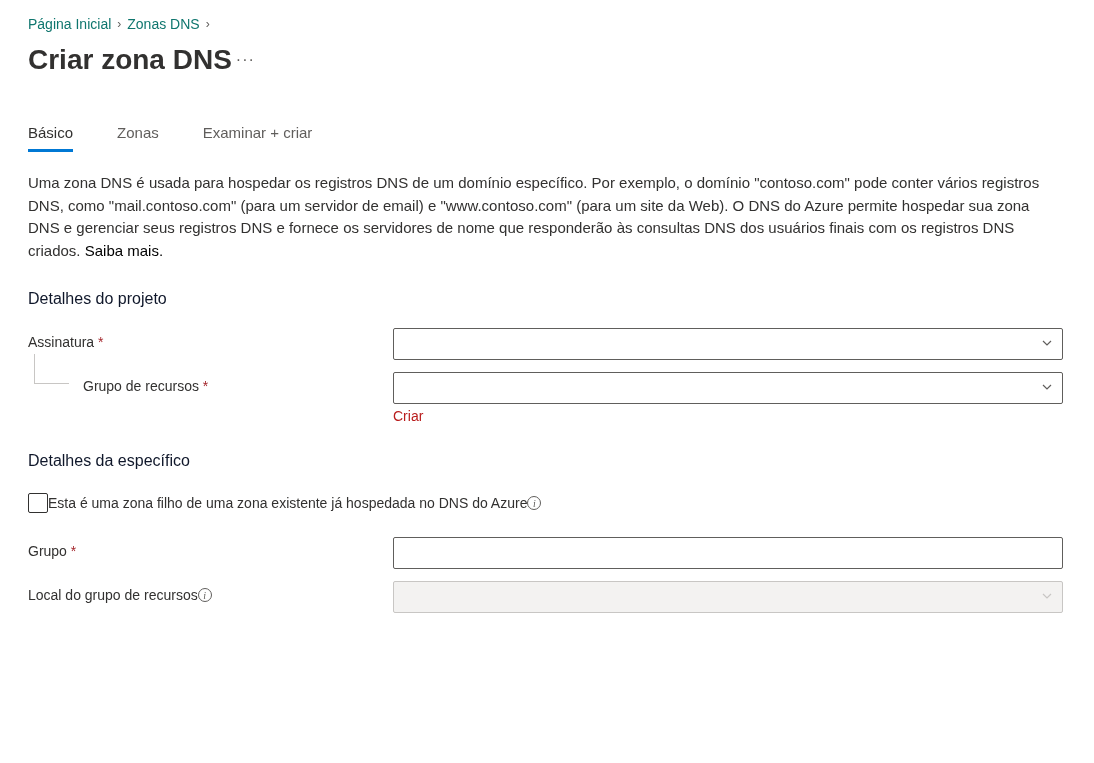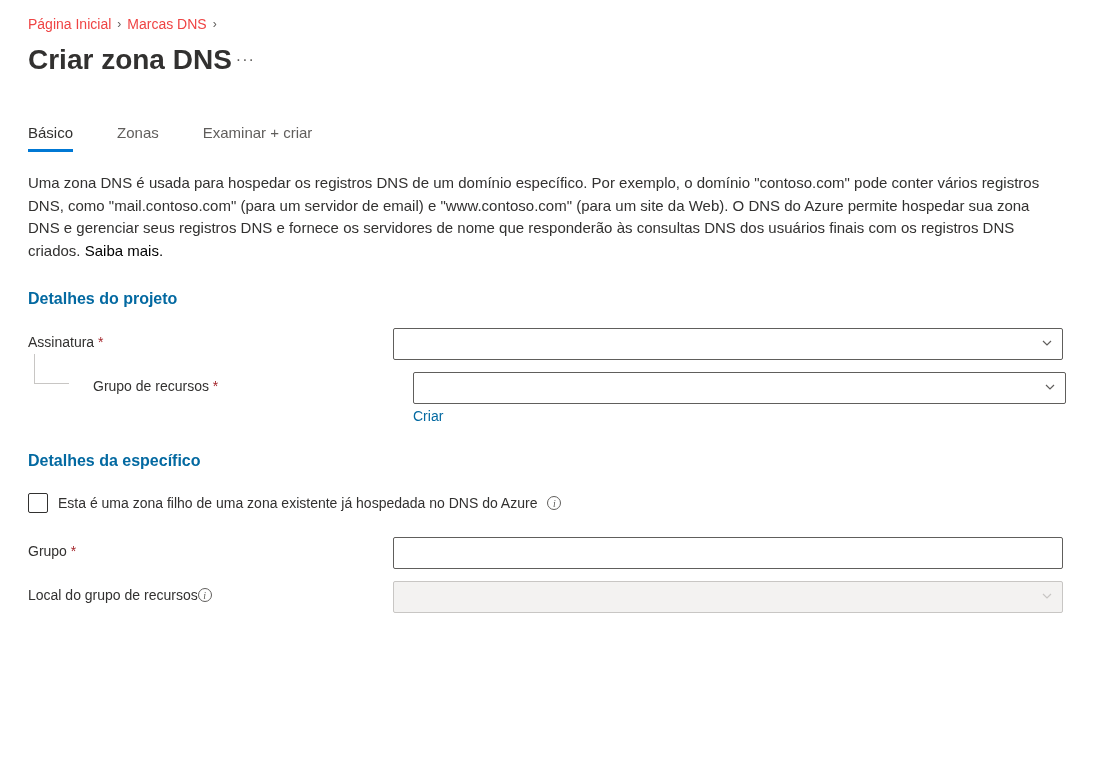--- a/index.html
+++ b/index.html
@@ -11,21 +11,21 @@
       padding: 16px 28px;
       width: 1094px;
     }
     .breadcrumb {
       display: flex;
       align-items: center;
       gap: 6px;
       font-size: 14px;
       margin-bottom: 12px;
     }
-    .breadcrumb a { color: #ef4444; text-decoration: none; cursor: pointer; }
+    .breadcrumb a { color: #0f766e; text-decoration: none; cursor: pointer; }
     .breadcrumb .sep { color: #605e5c; font-size: 12px; }
     .title-row { display: flex; align-items: center; gap: 4px; margin-bottom: 48px; }
     h1 { font-size: 28px; font-weight: 600; color: #323130; }
     .more-dots { color: #605e5c; font-size: 16px; letter-spacing: 1px; cursor: pointer; }
     .tabs {
       display: flex;
       gap: 44px;
       border-bottom: none;
       margin-bottom: 20px;
     }
@@ -44,23 +44,23 @@
     .desc {
       font-size: 15px;
       line-height: 1.5;
       color: #323130;
       margin-bottom: 28px;
       max-width: 1030px;
     }
     .desc a { color: #000000; text-decoration: none; }
     .section-heading {
       font-size: 16px;
-      font-weight: 700;
+      font-weight: 400;
       margin-bottom: 20px;
-      color: #0369a1;
+      color: #0f172a;
     }
     .form-row {
       display: flex;
       align-items: flex-start;
       margin-bottom: 12px;
     }
     .form-label-col {
       width: 365px;
       padding-top: 6px;
       font-size: 14px;
@@ -72,21 +72,21 @@
     .indent-connector {
       width: 35px;
       height: 30px;
       border-left: 1px solid #c8c6c4;
       border-bottom: 1px solid #c8c6c4;
       margin-left: 6px;
       margin-right: 14px;
       margin-top: -18px;
       margin-bottom: 6px;
     }
-    .indent-row { display: flex; align-items: flex-start; margin-bottom: 21px; gap: 10px;}
+    .indent-row { display: flex; align-items: flex-start; margin-bottom: 21px;}
     .indent-label {
       width: 310px;
       padding-top: 6px;
       font-size: 14px;
     }
     .select-wrap {
       position: relative;
       width: 100%;
     }
     .select, .textinput {
@@ -108,31 +108,30 @@
     .chev {
       position: absolute;
       right: 10px;
       top: 50%;
       transform: translateY(-50%);
       pointer-events: none;
       color: #605e5c;
     }
     .chev.disabled { color: #c8c6c4; }
     .inline-link {
-      color: #0369a1;
+      color: #b91c1c;
       font-size: 14px;
       text-decoration: none;
       cursor: pointer;
       margin-top: 4px;
       display: inline-block;
     }
     .checkbox-row {
       display: flex;
       align-items: center;
-      gap: 10px;
       margin-bottom: 24px;
       margin-top: 23px;
     }
     .checkbox {
       width: 20px; height: 20px;
       border: 1px solid #323130;
       border-radius: 2px;
       background: #fff;
       cursor: pointer;
       flex-shrink: 0;
@@ -152,21 +151,21 @@
       flex-shrink: 0;
     }
     .section-block { margin-bottom: 28px; }
   </style>
 </head>
 <body>
 
 <nav class="breadcrumb">
   <a>Página Inicial</a>
   <span class="sep">›</span>
-  <a>Marcas DNS</a>
+  <a>Zonas DNS</a>
   <span class="sep">›</span>
 </nav>
 
 <div class="title-row">
   <h1>Criar zona DNS</h1>
   <span class="more-dots">···</span>
 </div>
 
 <div class="tabs">
   <div class="tab active">Básico</div>

